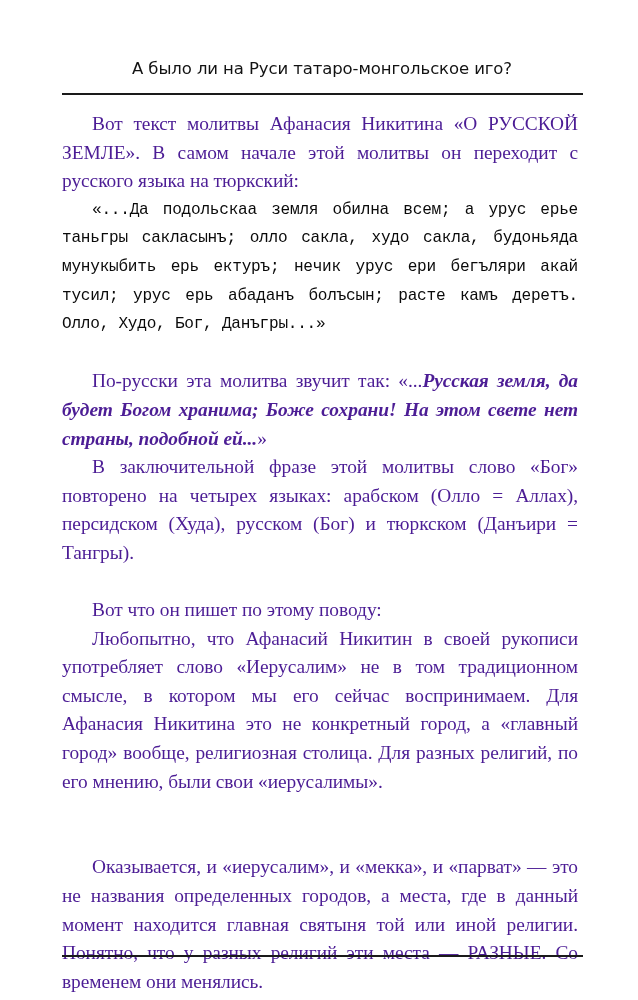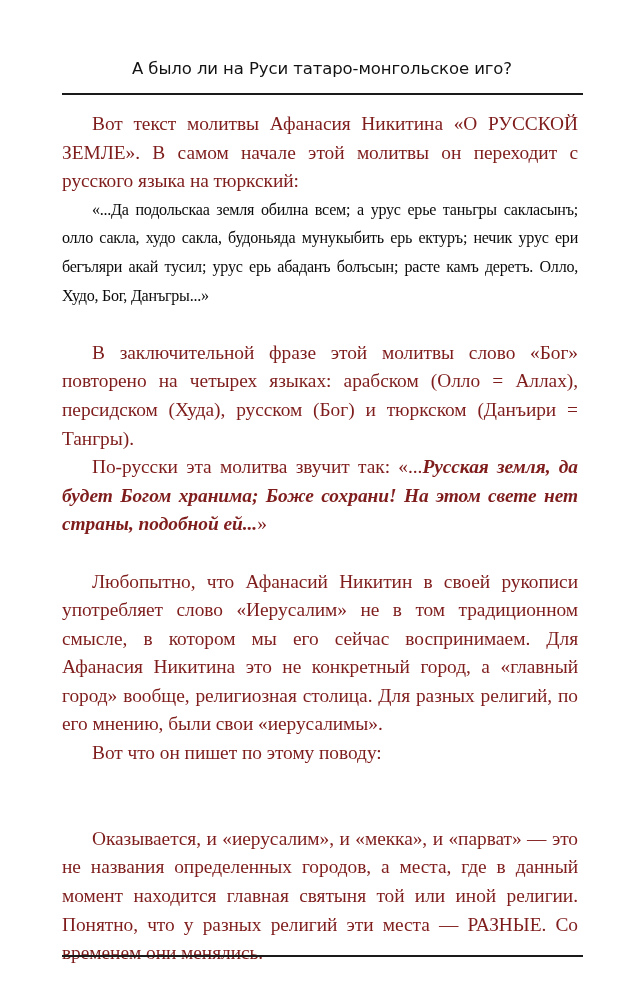--- a/index.html
+++ b/index.html
@@ -63,27 +63,27 @@
     text-justify: inter-word;
     hyphens: manual;
   }
 
   
   .body-p {
     font-family: "Liberation Serif", "DejaVu Serif", serif;
     font-size: 19.4px;
     line-height: 28.6px;
     text-indent: 30px;
-    color: #7f1d1d;
+    color: #4c1d95;
     letter-spacing: -0.05px;
   }
 
   
   .quote-p {
-    font-family: Liberation Serif, serif;
+    font-family: Liberation Mono, monospace;
     font-size: 16.1px;
     line-height: 28.6px;
     text-indent: 30px;
     color: #0a0a0a;
     letter-spacing: -0.25px;
   }
   .quote-p .aut {
     font-style: italic;
   }
 
@@ -126,29 +126,29 @@
   <div class="head-rule"></div>
 
   <div class="column">
 
     <p class="body-p">Вот текст молитвы Афанасия Никитина «О РУССКОЙ ЗЕМЛЕ». В самом начале этой молитвы он переходит с русского языка на тюркский:</p>
 
     <p class="quote-p">«...Да подольскаа земля обилна всем; а урус ерье таньгры сакласынъ; олло сакла, худо сакла, будоньяда мунукыбить ерь ектуръ; нечик урус ери бегъляри акай тусил; урус ерь абаданъ болъсын; расте камъ деретъ. Олло, Худо, Бог, Данъгры...»</p>
 
     <div class="gap-line"></div>
 
+    <p class="body-p"><span>По-русски эта молитва звучит так: «...</span><span class="prayer">Русская земля, да будет Богом хранима; Боже сохрани! На этом свете нет страны, подобной ей...</span><span>»</span></p>
+
     <p class="body-p">В заключительной фразе этой молитвы слово «Бог» повторено на четырех языках: арабском (Олло = Аллах), персидском (Худа), русском (Бог) и тюркском (Данъири = Тангры).</p>
-
-    <p class="body-p"><span>По-русски эта молитва звучит так: «...</span><span class="prayer">Русская земля, да будет Богом хранима; Боже сохрани! На этом свете нет страны, подобной ей...</span><span>»</span></p>
 
     <div class="gap-line"></div>
 
+    <p class="body-p">Вот что он пишет по этому поводу:</p>
+
     <p class="body-p">Любопытно, что Афанасий Никитин в своей рукописи употребляет слово «Иерусалим» не в том традиционном смысле, в котором мы его сейчас воспринимаем. Для Афанасия Никитина это не конкретный город, а «главный город» вообще, религиозная столица. Для разных религий, по его мнению, были свои «иерусалимы».</p>
-
-    <p class="body-p">Вот что он пишет по этому поводу:</p>
 
     <div class="gap-line"></div>
 
 
     <div class="gap-line"></div>
 
     <p class="body-p">Оказывается, и «иерусалим», и «мекка», и «парват» — это не названия определенных городов, а места, где в данный момент находится главная святыня той или иной религии. Понятно, что у разных религий эти места — РАЗНЫЕ. Со временем они менялись.</p>
 
   </div>
 

